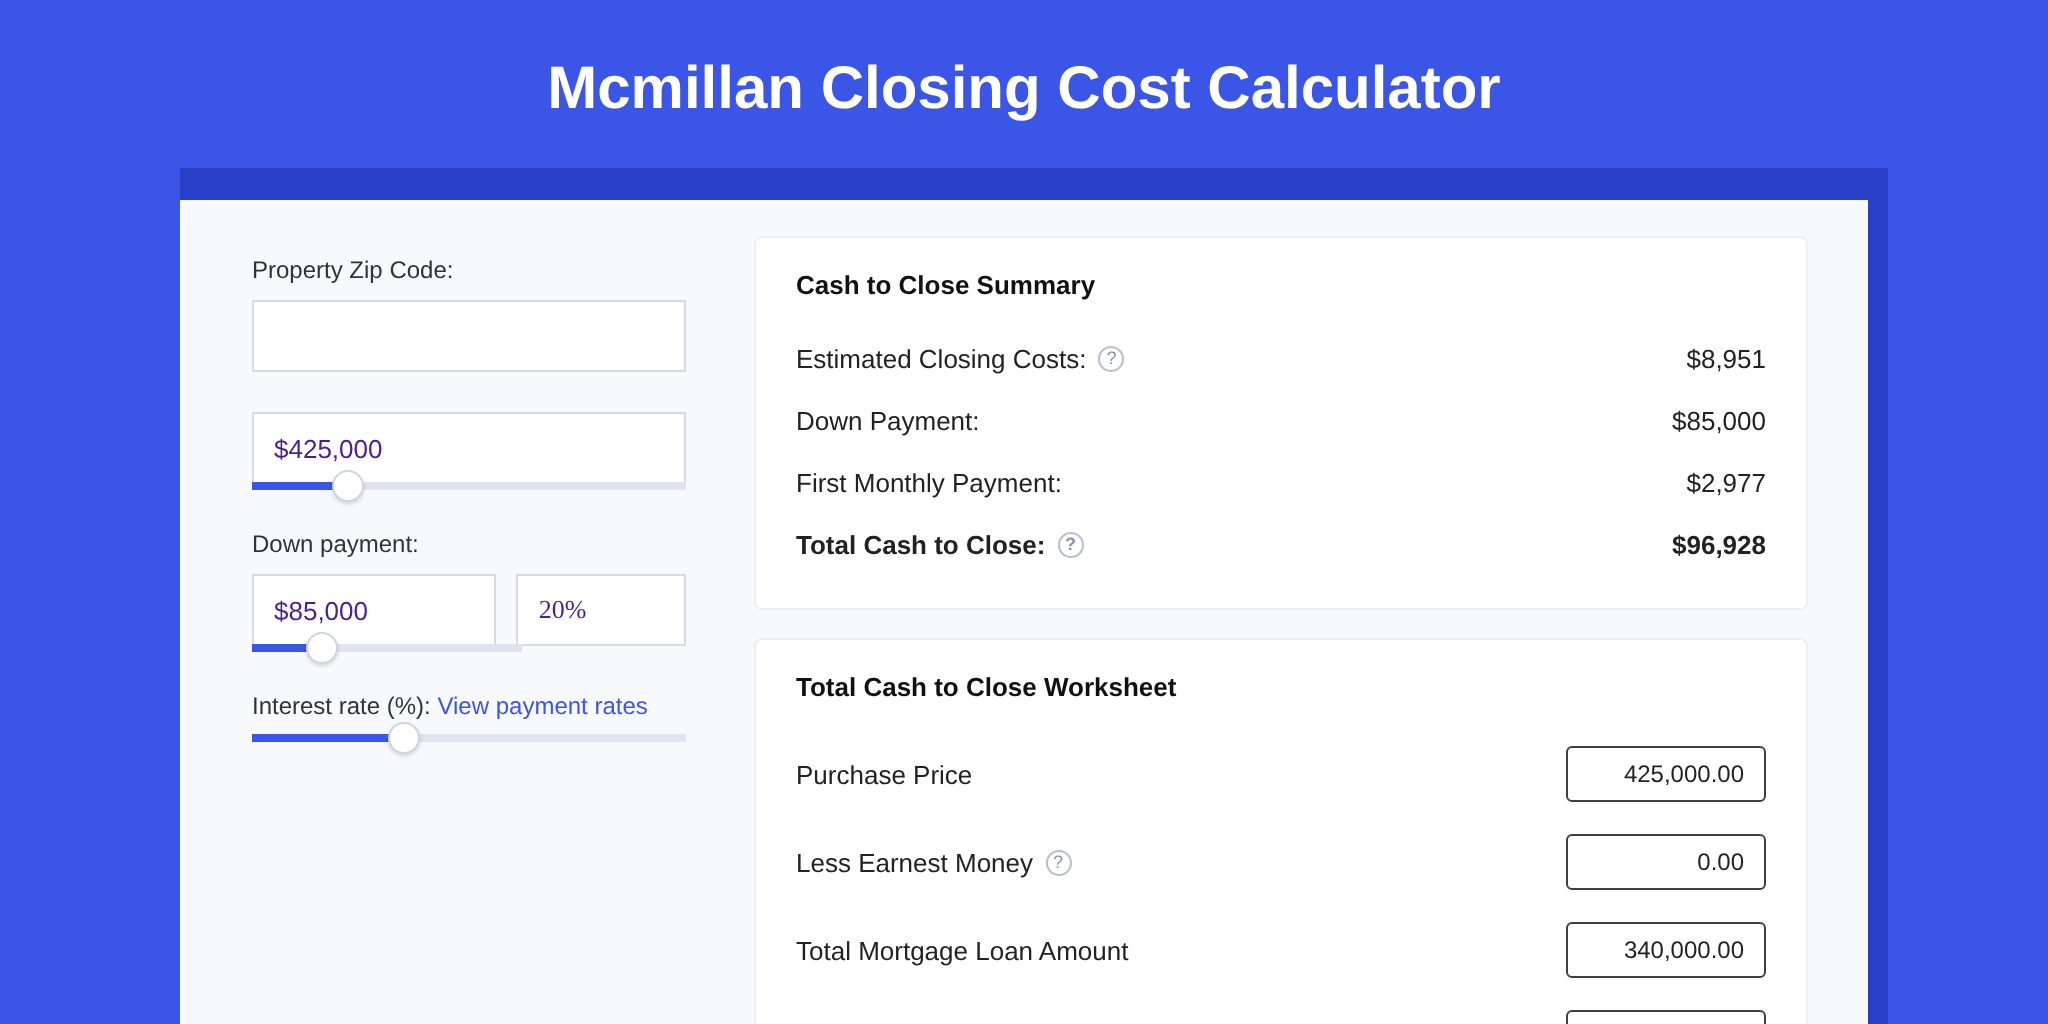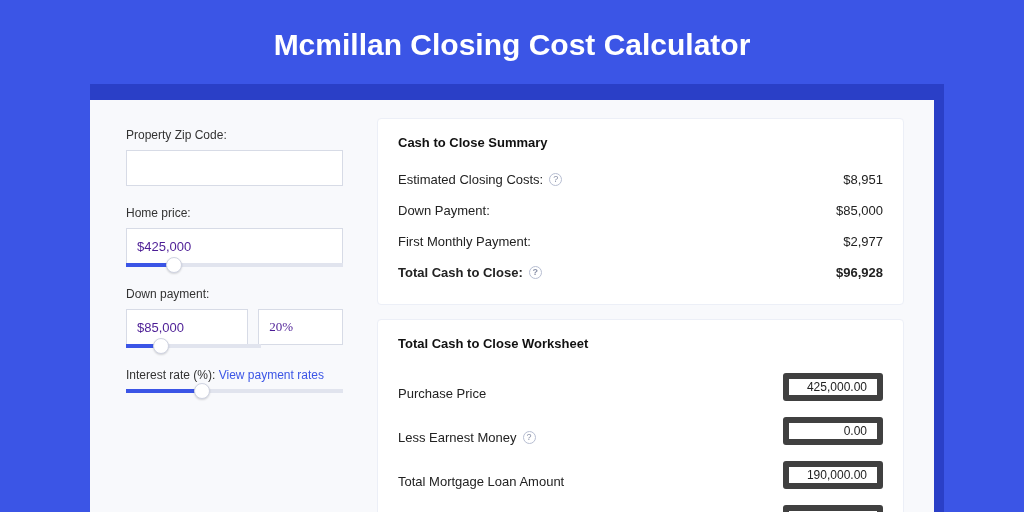--- a/index.html
+++ b/index.html
@@ -97,31 +97,31 @@
   .card-pad { padding: 16px 20px; }
   .card-title {
     font-size: 13px;
     font-weight: 700;
     color: #111;
     margin-bottom: 14px;
   }
   .row {
     display: flex;
     justify-content: space-between;
-    align-items: flex-end;
+    align-items: center;
     font-size: 13px;
     color: #222;
     padding: 8px 0;
   }
   .row.bold { font-weight: 700; }
   .row .lbl { display: flex; align-items: center; gap: 6px; }
   .val-box {
     min-width: 100px;
     height: 28px;
-    border: 6px solid #404040;
+    border: 1px solid #404040;
     background: #fff;
     border-radius: 3px;
     display: flex;
     align-items: center;
     justify-content: flex-end;
     padding: 0 10px;
     font-size: 12px;
     color: #222;
   }
   .help-icon {
@@ -146,21 +146,20 @@
   <div class="app-shell">
 
     <div class="left-panel">
 
       <div class="field-wrap">
         <div class="field-label">Property Zip Code:</div>
         <input class="text-input" type="text" value="" style="">
       </div>
 
       <div class="field-wrap">
-        <div class="field-label">Home price:</div>
         <input class="text-input" type="text" value="$425,000" style="">
         <div class="slider-track">
           <div class="slider-fill" style="width: 22%;"></div>
           <div class="slider-thumb" style="left: 22%;"></div>
         </div>
       </div>
 
       <div class="field-wrap">
         <div class="field-label">Down payment:</div>
         <div class="dp-row">
@@ -245,21 +244,21 @@
             <div class="val-box">
               <span>0.00</span>
             </div>
           </div>
 
           <div class="row">
             <div class="lbl">
               <span>Total Mortgage Loan Amount</span>
             </div>
             <div class="val-box">
-              <span>190,000.00</span>
+              <span>340,000.00</span>
             </div>
           </div>
 
           <div class="row">
             <div class="lbl">
               <span>Total Second Mortgage Amount</span>
 
             </div>
             <div class="val-box">
               <span></span>

